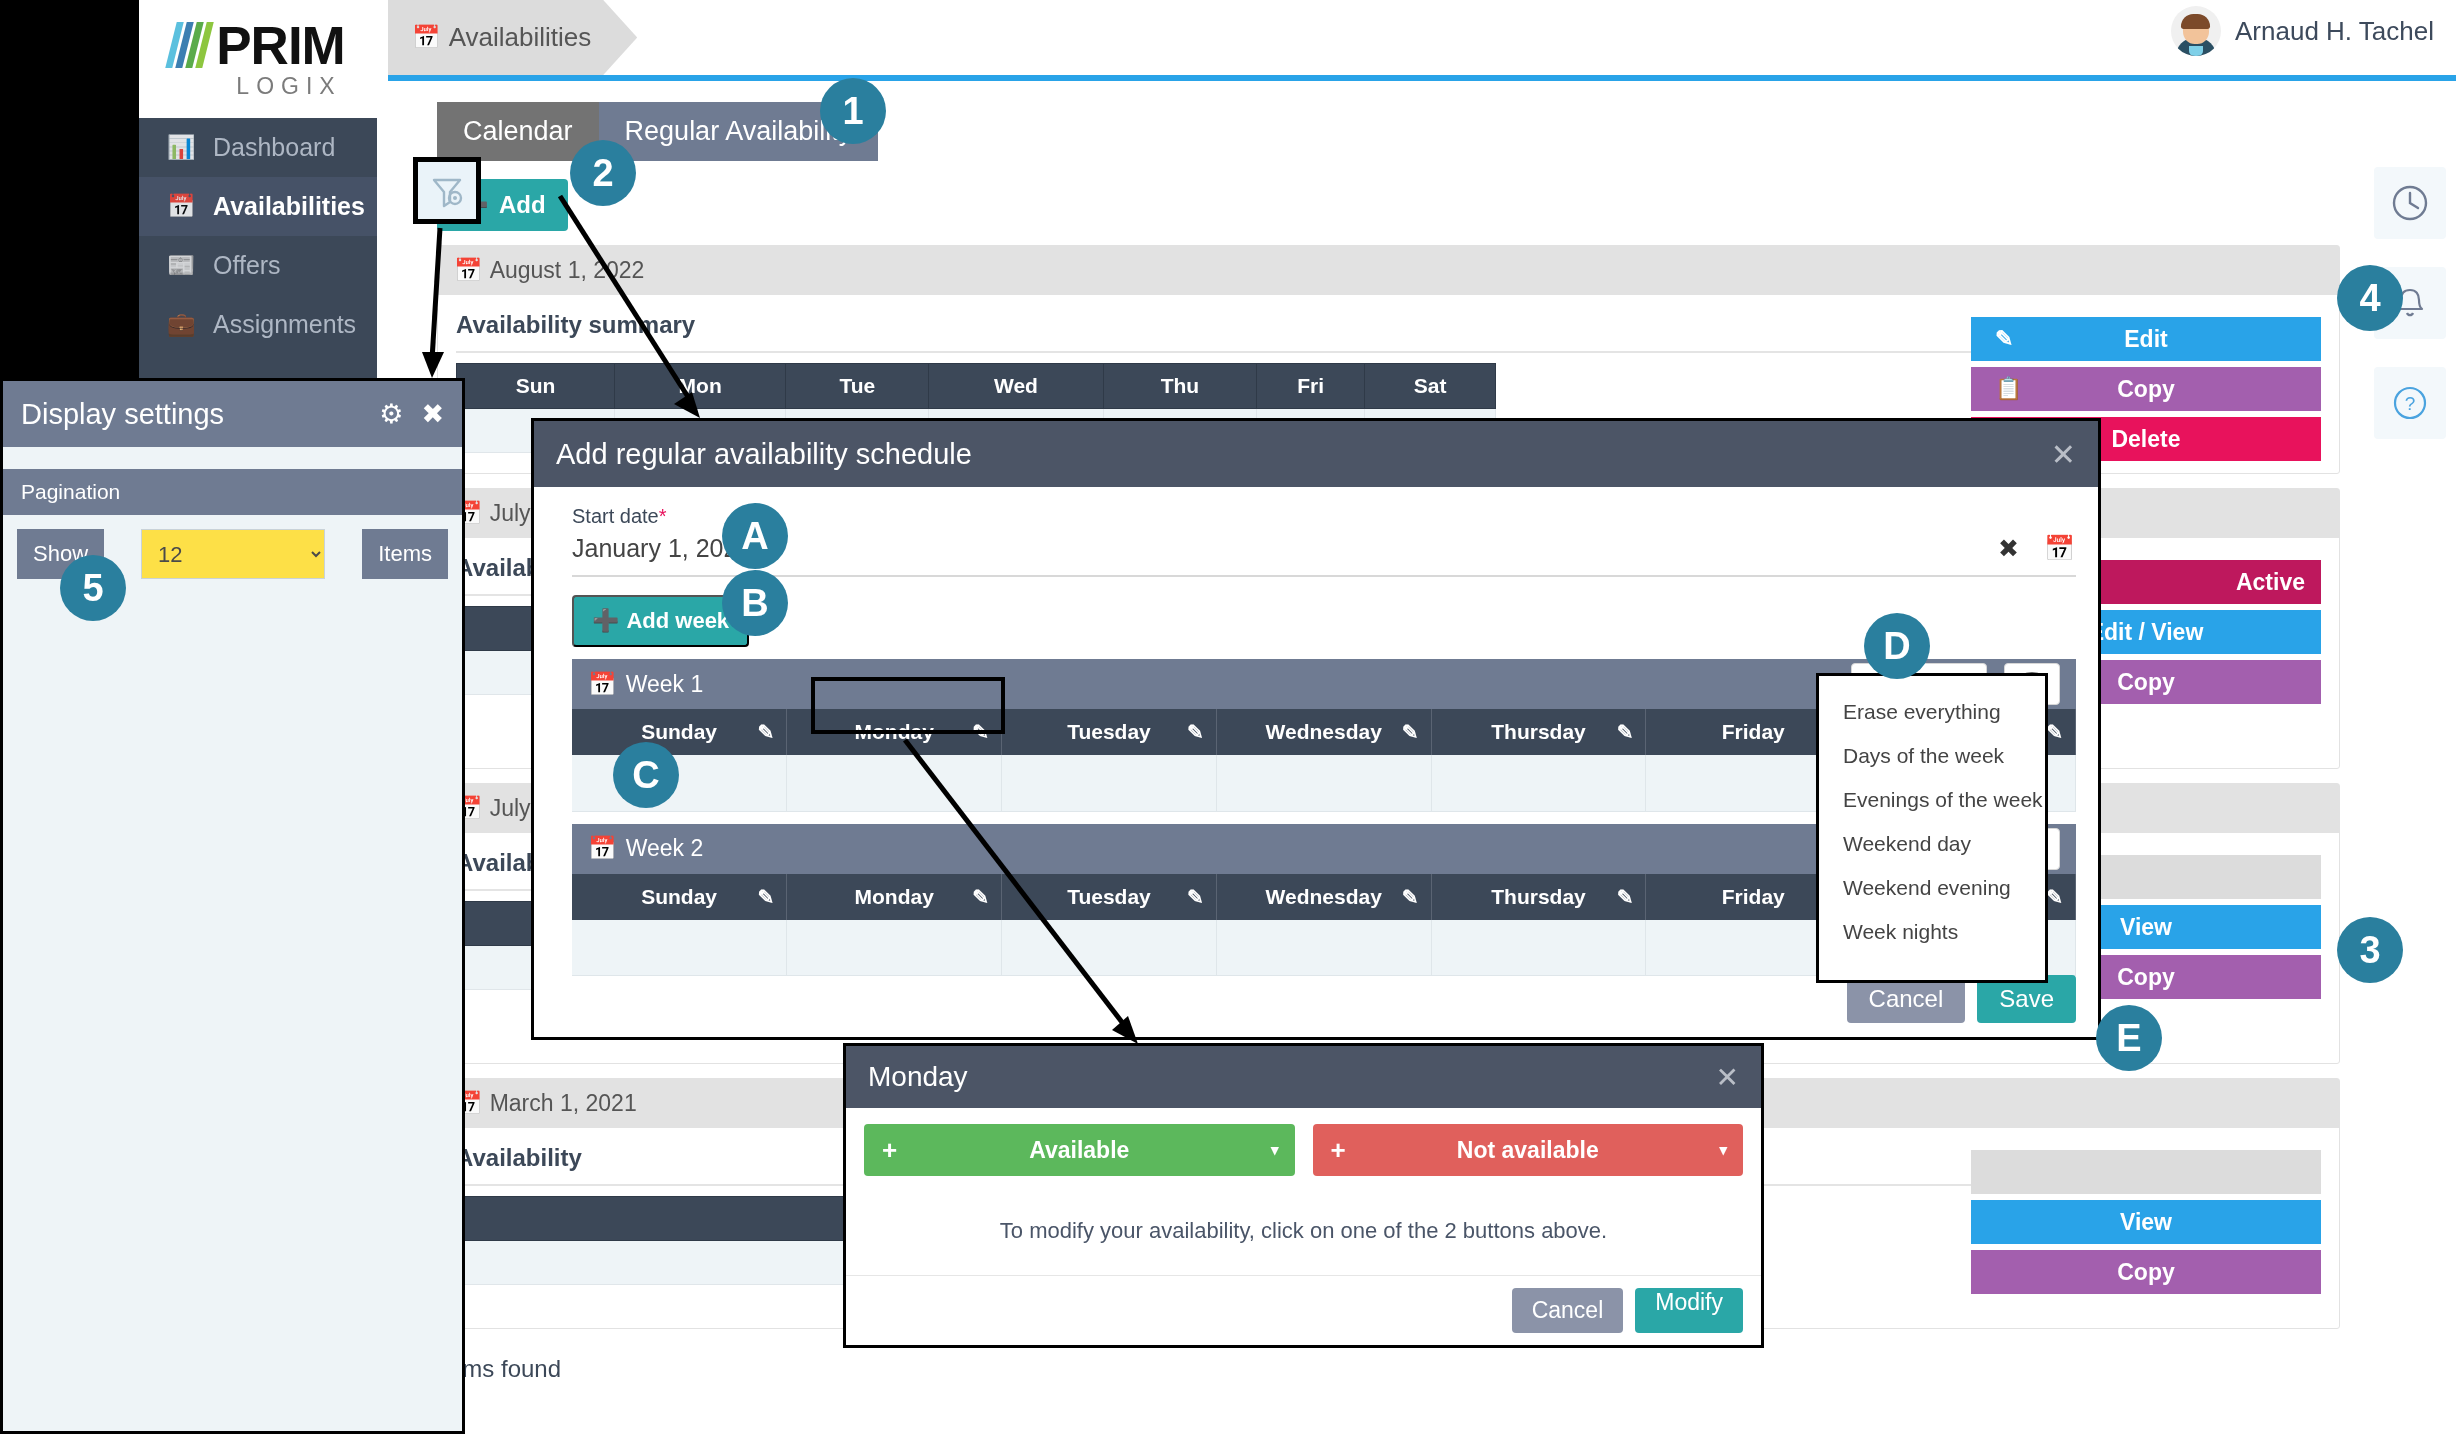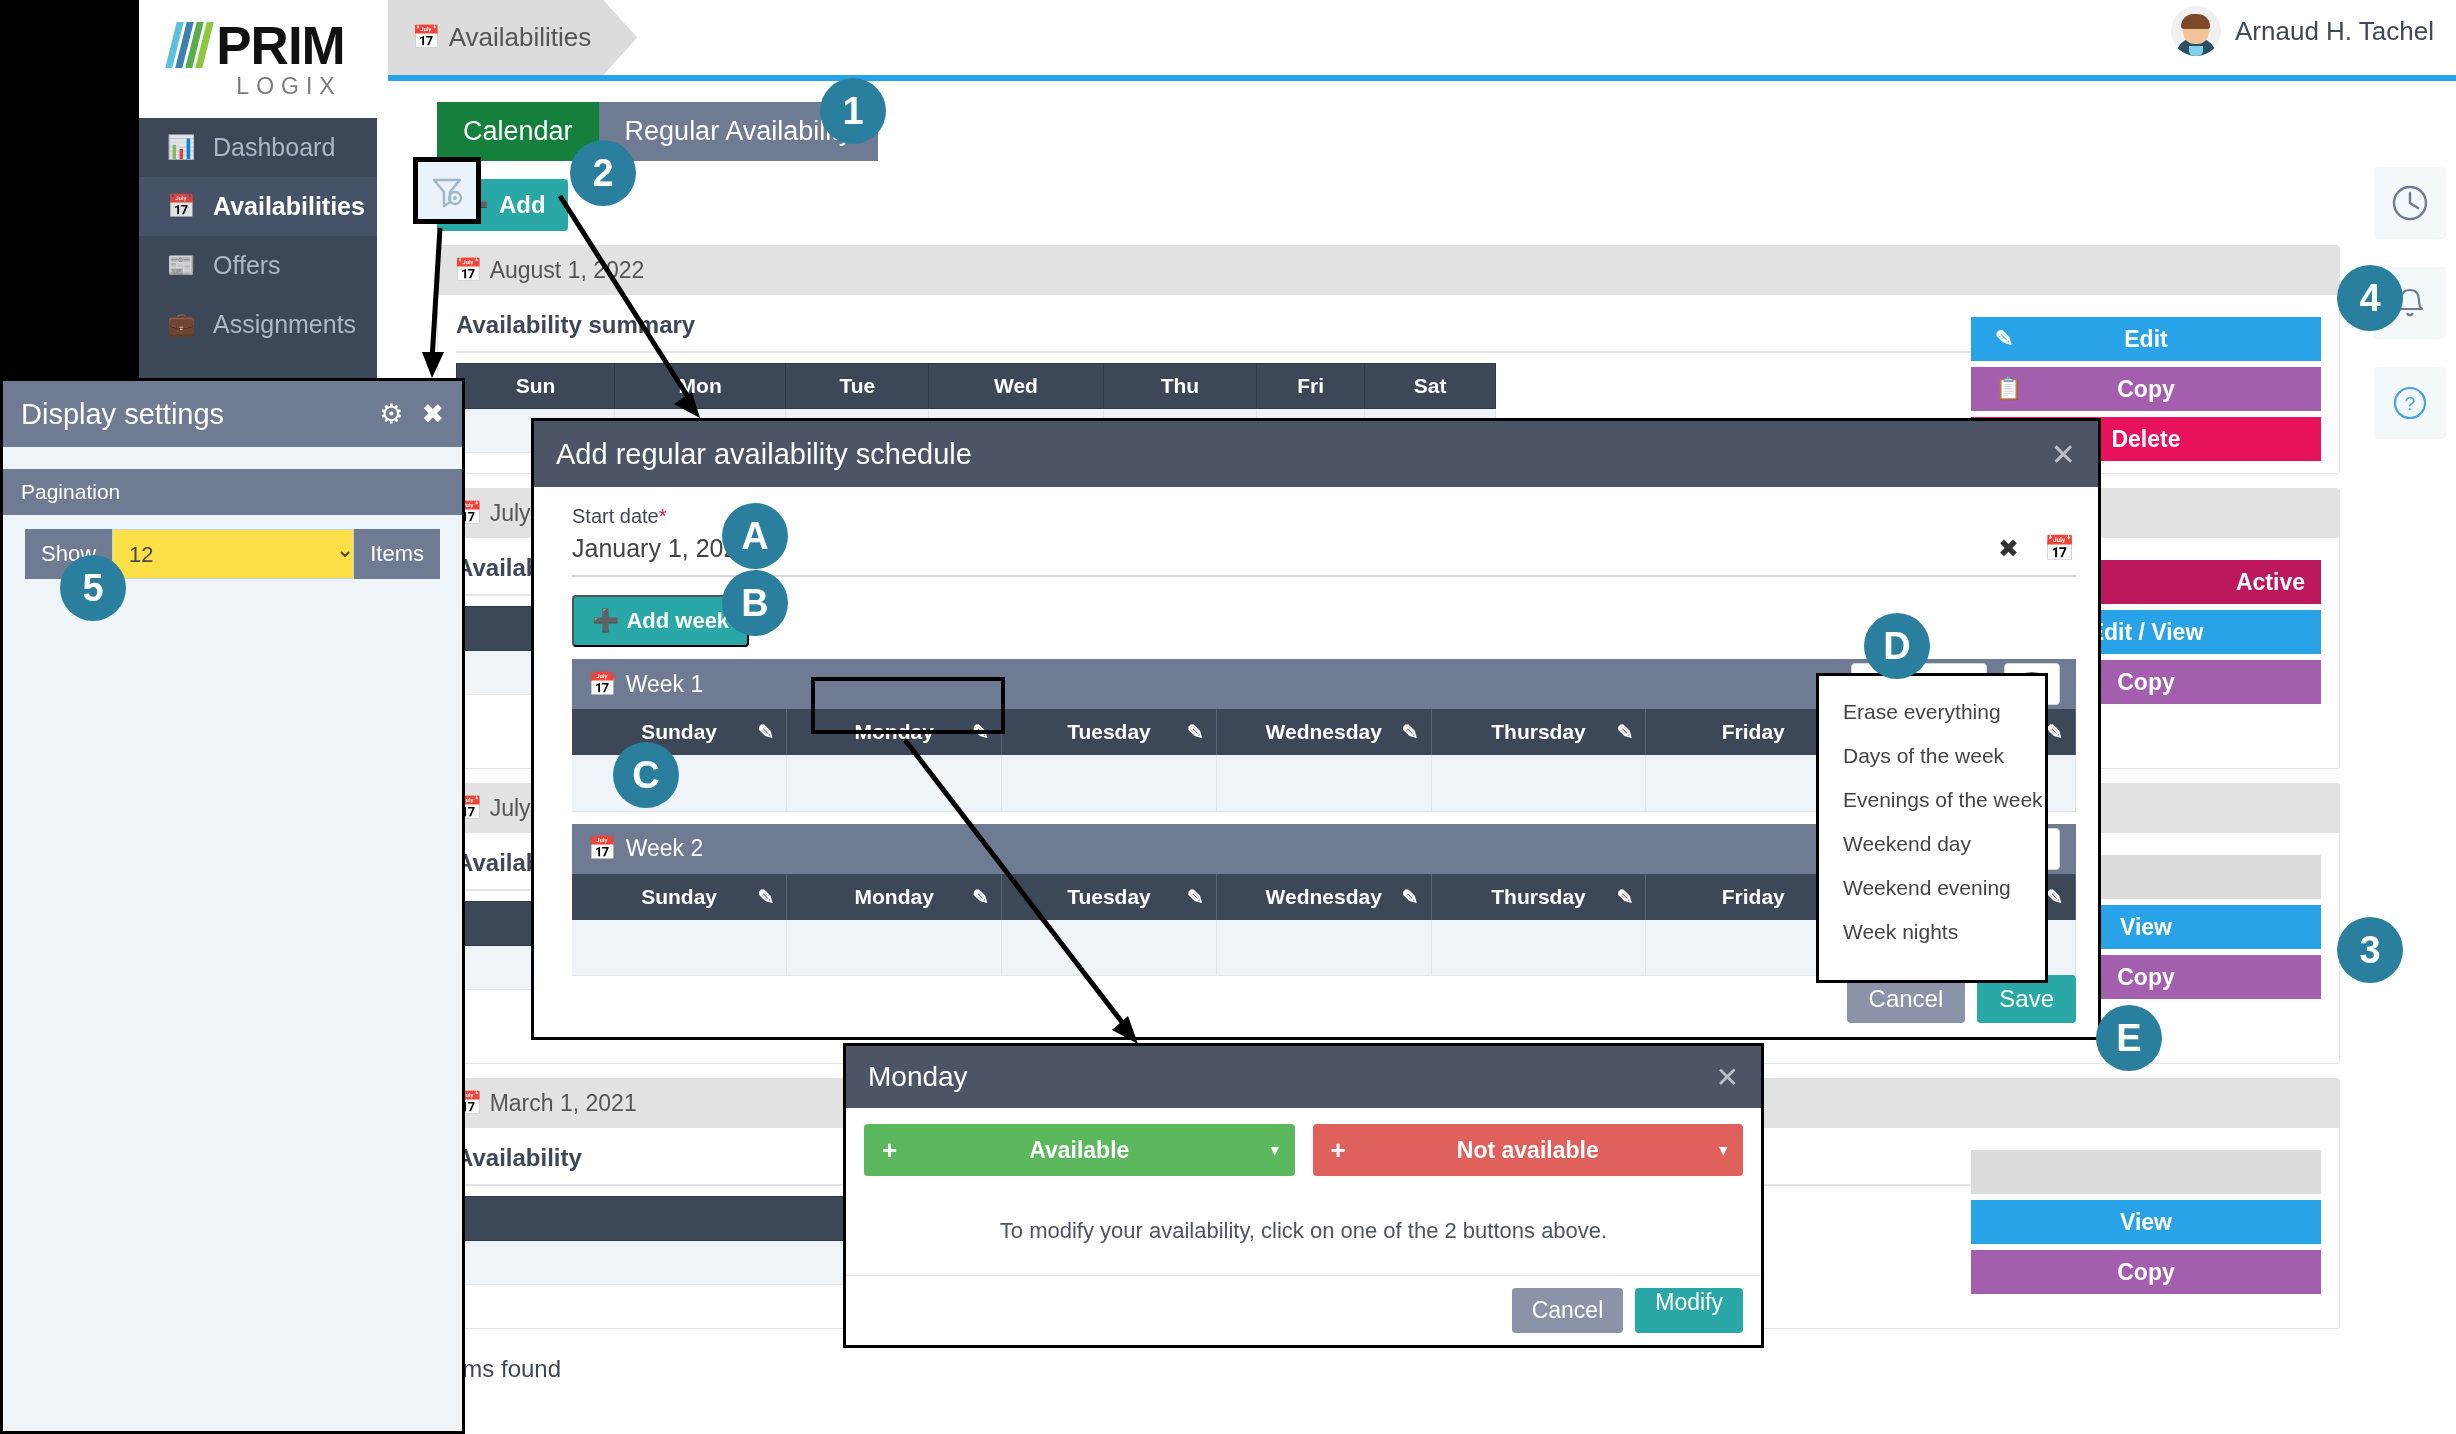--- a/index.html
+++ b/index.html
@@ -53,21 +53,21 @@
   
   .sidenav { position:absolute; left:0; top:118px; width:238px; bottom:0; background:#3c4858; }
   .nav-item { height:59px; display:flex; align-items:center; padding-left:28px; gap:18px; color:#aeb7c4; font-size:25px; }
   .nav-item.active { background:#465267; color:#fff; font-weight:600; }
   .nav-item .nico { width:28px; text-align:center; font-size:23px; opacity:.85; }
 
   
   .content { position:absolute; left:238px; top:81px; right:92px; bottom:0; background:#fff; padding:18px 24px 0 24px; }
 
   .tabs { display:flex; margin:3px 0 0 36px; }
-  .tab { padding:14px 26px; font-size:27px; color:#fff; background:#15803d; }
+  .tab { padding:14px 26px; font-size:27px; color:#fff; background:#737373; }
   .tab.active { background:#6f7b92; }
 
   .btn-add {
     margin:18px 0 0 36px; display:inline-flex; align-items:center; gap:10px;
     background:#2aa7a7; color:#fff; font-size:24px; font-weight:bold;
     padding:12px 22px; border:none; border-radius:4px;
   }
 
   .card { margin:14px 0 0 36px; border:1px solid #e2e2e2; border-radius:3px; background:#fff; }
   .card-head { background:#e2e2e2; padding:11px 16px; font-size:23px; color:#555; display:flex; align-items:center; gap:7px;}
@@ -102,21 +102,21 @@
   
   .dsettings {
     position:absolute; left:0; top:378px; width:465px; height:1056px;
     background:#eef4f7; border:3px solid #000; z-index:40;
   }
   .ds-head { background:#6f7b92; height:66px; display:flex; align-items:center; padding:0 18px; color:#fff; }
   .ds-title { font-size:29px; flex:1; }
   .ds-head .dsic { font-size:27px; margin-left:18px; }
   .ds-strip { height:22px; background:#eef4f7; }
   .ds-section { background:#6f7b92; height:46px; display:flex; align-items:center; padding:0 18px; color:#fff; font-size:21px; }
-  .ds-row { padding:14px 22px; display:flex; }
+  .ds-row { padding:14px 14px; display:flex;gap:37px; }
   .ds-addon { background:#6f7b92; color:#fff; font-size:22px; padding:0 16px; height:50px; display:flex; align-items:center; }
   .ds-select { flex:1; height:50px; border:1px solid #c9d2d8; background:#fde047; font-size:22px; color:#4a4a4a; padding:0 12px; font-family:"Liberation Sans",sans-serif; }
   .ds-apply { position:absolute; left:0; right:0; bottom:0; height:56px; background:#2aa7a7; color:#fff; font-size:27px; display:flex; align-items:center; justify-content:center; }
 
   
   .modal-main {
     position:absolute; left:531px; top:418px; width:1570px; height:622px;
     background:#fff; border:3px solid #000; z-index:30;
   }
   .mm-head { background:#4c5566; height:66px; display:flex; align-items:center; padding:0 22px; color:#fff; }

